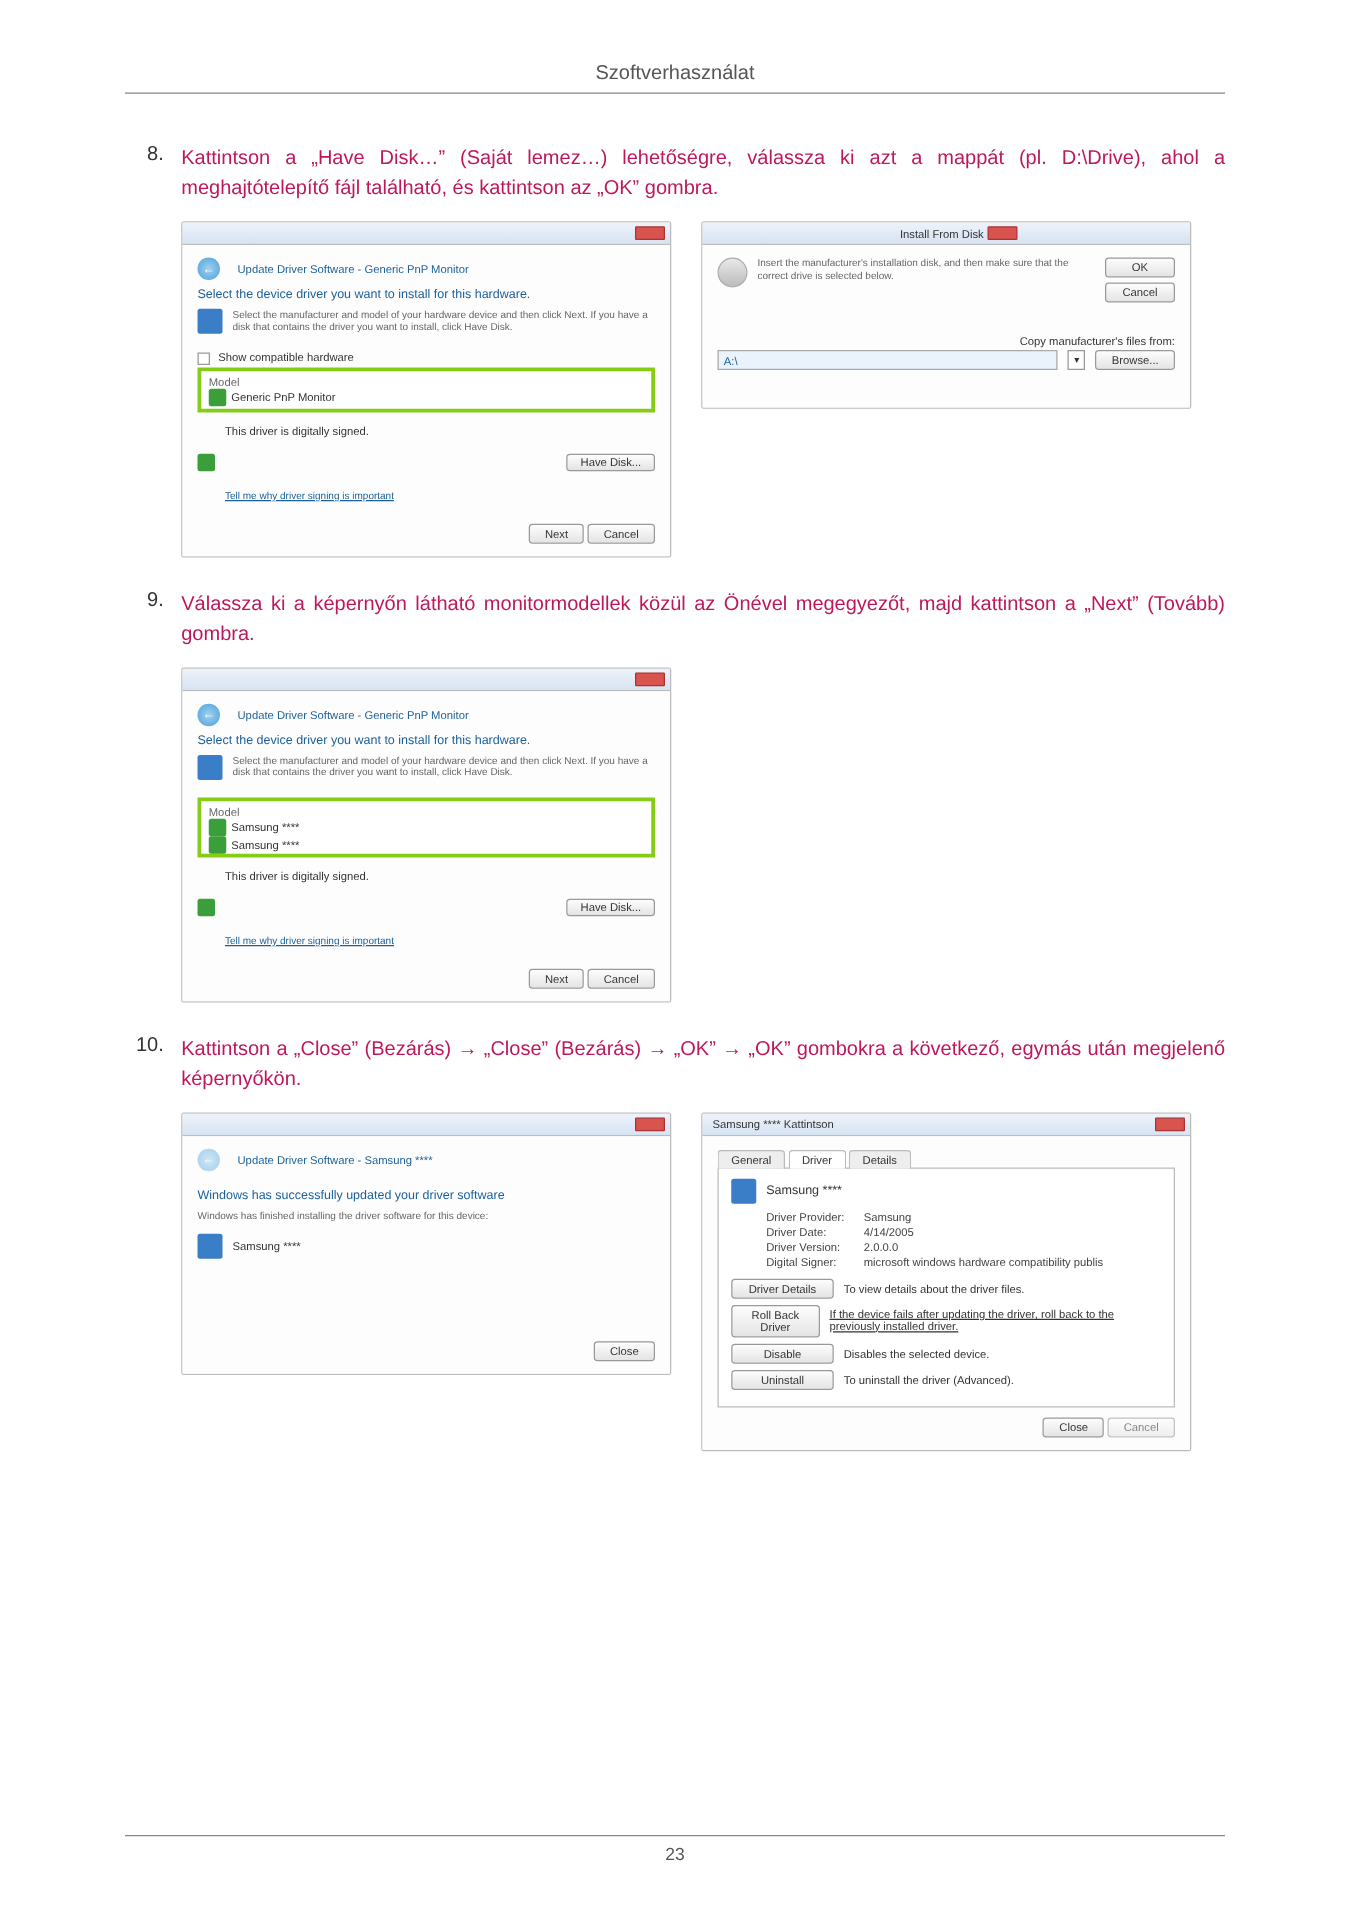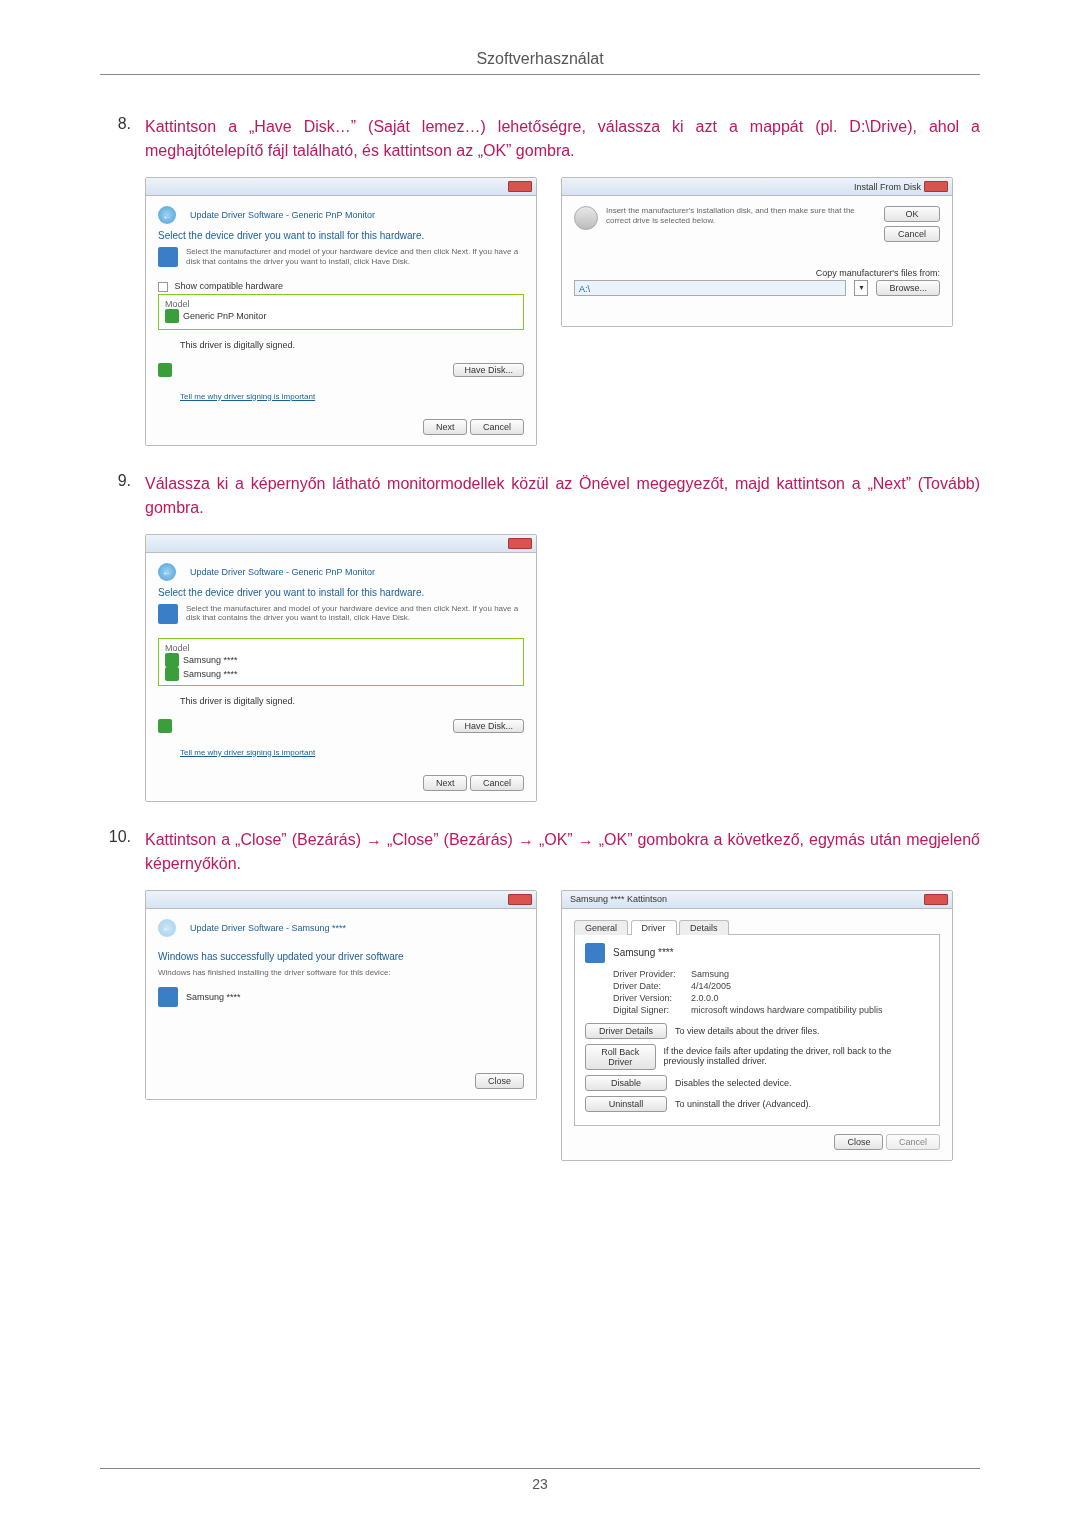--- a/index.html
+++ b/index.html
@@ -89,21 +89,21 @@
     font-size: 9px;
     padding: 2px 12px;
     color: #333;
   }
   .btn-sm { padding: 1px 10px; }
   .field {
     background: #fff; border: 1px solid #aaa; height: 16px;
     display: inline-block; vertical-align: middle;
   }
   .list-box {
-    background: #fff; border: 1px solid #84cc16; padding: 4px 6px;
+    background: #fff; border: 3px solid #84cc16; padding: 4px 6px;
     font-size: 9px;
   }
   .link { color: #1a5f99; text-decoration: underline; }
   .footer {
     position: absolute;
     bottom: 34px;
     left: 0; right: 0;
     text-align: center;
   }
   .footer-rule {
@@ -173,21 +173,21 @@
           <span class="btn btn-sm">Have Disk...</span>
         </div>
         <div class="right" style="margin-top:18px;">
           <span class="btn">Next</span>
           <span class="btn">Cancel</span>
         </div>
       </div>
     </div>
 
     <div class="win" style="width:392px;height:150px;">
-      <div class="win-titlebar" style="justify-content:flex-end;padding-left:20px;">
+      <div class="win-titlebar" style="justify-content:center;padding-left:20px;">
         <span style="font-size:9px;padding-left:4px;color:#333;">Install From Disk</span>
         <span class="win-close"></span>
       </div>
       <div class="win-body" style="height:calc(100% - 18px);">
         <div class="row">
           <span class="icon-disk"></span>
           <div class="tiny" style="flex:1;">Insert the manufacturer's installation disk, and then make sure that the correct drive is selected below.</div>
           <div class="col" style="gap:4px;">
             <span class="btn" style="width:56px;text-align:center;">OK</span>
             <span class="btn" style="width:56px;text-align:center;">Cancel</span>
@@ -311,21 +311,21 @@
                 <span class="prop-val" style="white-space:nowrap;overflow:hidden;max-width:230px;">microsoft windows hardware compatibility publis</span>
               </div>
           </div>
           <div style="margin-top:8px;">
             <div class="desc-row">
                 <span class="btn">Driver Details</span>
                 <span>To view details about the driver files.</span>
               </div>
             <div class="desc-row">
                 <span class="btn">Roll Back Driver</span>
-                <span style="line-height:1.1;">If the device fails after updating the driver, roll back to the previously installed driver.</span>
+                <span style="line-height:1.1;text-decoration:underline;">If the device fails after updating the driver, roll back to the previously installed driver.</span>
               </div>
             <div class="desc-row">
                 <span class="btn">Disable</span>
                 <span>Disables the selected device.</span>
               </div>
             <div class="desc-row">
                 <span class="btn">Uninstall</span>
                 <span>To uninstall the driver (Advanced).</span>
               </div>
           </div>

